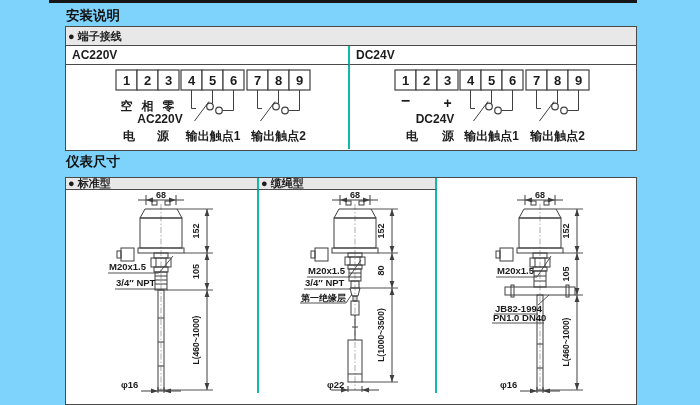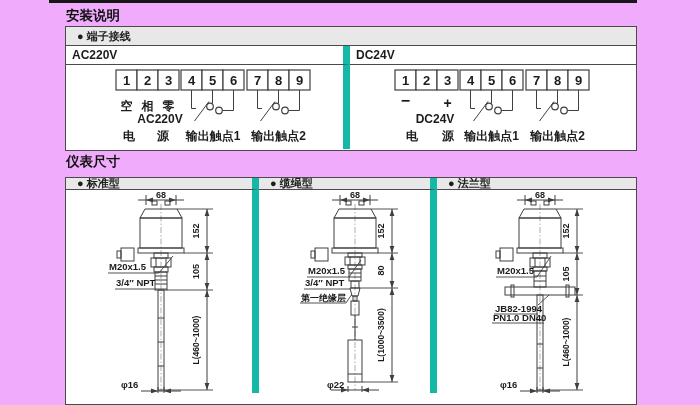--- a/index.html
+++ b/index.html
@@ -1,26 +1,26 @@
 <!DOCTYPE html>
 <html><head>
 <meta charset="utf-8">
 <style>
   html,body{margin:0;padding:0;background:#fff;}
-  .page{position:relative;width:700px;height:405px;background:#f0abfc;
+  .page{position:relative;width:700px;height:405px;background:#7dd3fc;
         font-family:"Liberation Sans","DejaVu Sans",sans-serif;color:#1c1c1c;overflow:hidden;}
   .abs{position:absolute;}
   .rule-top{left:49px;top:0;width:588px;height:3px;background:#161616;}
   .sec-title{left:66px;font-size:13.5px;font-weight:bold;color:#111;}
   .tbl{left:65px;width:572px;border:1px solid #4a4a4a;box-sizing:border-box;background:#fff;}
   .thead{background:#e8e8e8;border-bottom:1px solid #4a4a4a;font-size:11px;font-weight:600;
-         padding-left:11px;display:flex;align-items:center;box-sizing:border-box;}
+         padding-left:2px;display:flex;align-items:center;box-sizing:border-box;}
   .row{display:flex;}
   .cell{box-sizing:border-box;}
-  .vline-r{border-right:7px solid #14b8a6;}
+  .vline-r{border-right:2px solid #14b8a6;}
   .vcell-hdr{font-size:12px;font-weight:600;padding-left:6px;height:19px;line-height:19px;}
   .hline-b{border-bottom:1px solid #4a4a4a;}
   svg{display:block;}
   svg text{fill:#1c1c1c;font-family:"Liberation Sans","DejaVu Sans",sans-serif;}
   .ln{stroke:#3f3f3f;fill:none;stroke-width:1;}
   .lnb{stroke:#3f3f3f;fill:#ffffff;stroke-width:1.2;}
   .thin{stroke:#3f3f3f;fill:none;stroke-width:0.9;}
   .cl{stroke:#777;fill:none;stroke-width:0.6;stroke-dasharray:6 2 1.5 2;}
   .ar{fill:#3f3f3f;stroke:none;}
   .tnum{font-size:13px;font-weight:600;}
@@ -144,21 +144,20 @@
       </div>
     </div>
   </div>
 
   <div class="abs sec-title" style="top:153px;">仪表尺寸</div>
 
   <div class="abs tbl" style="top:177px;height:228px;">
     <div class="row">
       <div class="cell thead vline-r" style="width:193px;height:12px;">● 标准型</div>
       <div class="cell thead vline-r" style="width:178px;height:12px;text-align:right;">● 缆绳型</div>
-      <div class="cell thead" style="flex:1;height:12px;">● 法兰型</div>
     </div>
     <div class="row">
 
       <div class="cell vline-r" style="width:193px;height:203px;">
         <svg width="192" height="203" viewBox="0 0 192 203">
           <line class="cl" x1="95" y1="14" x2="95" y2="201"></line>
           <text class="tsm" x="95" y="8" text-anchor="middle">68</text>
           <g>
               <line x1="72" y1="10" x2="118" y2="10" class="ln"></line>
               <line x1="80" y1="5" x2="80" y2="15" class="ln"></line>

